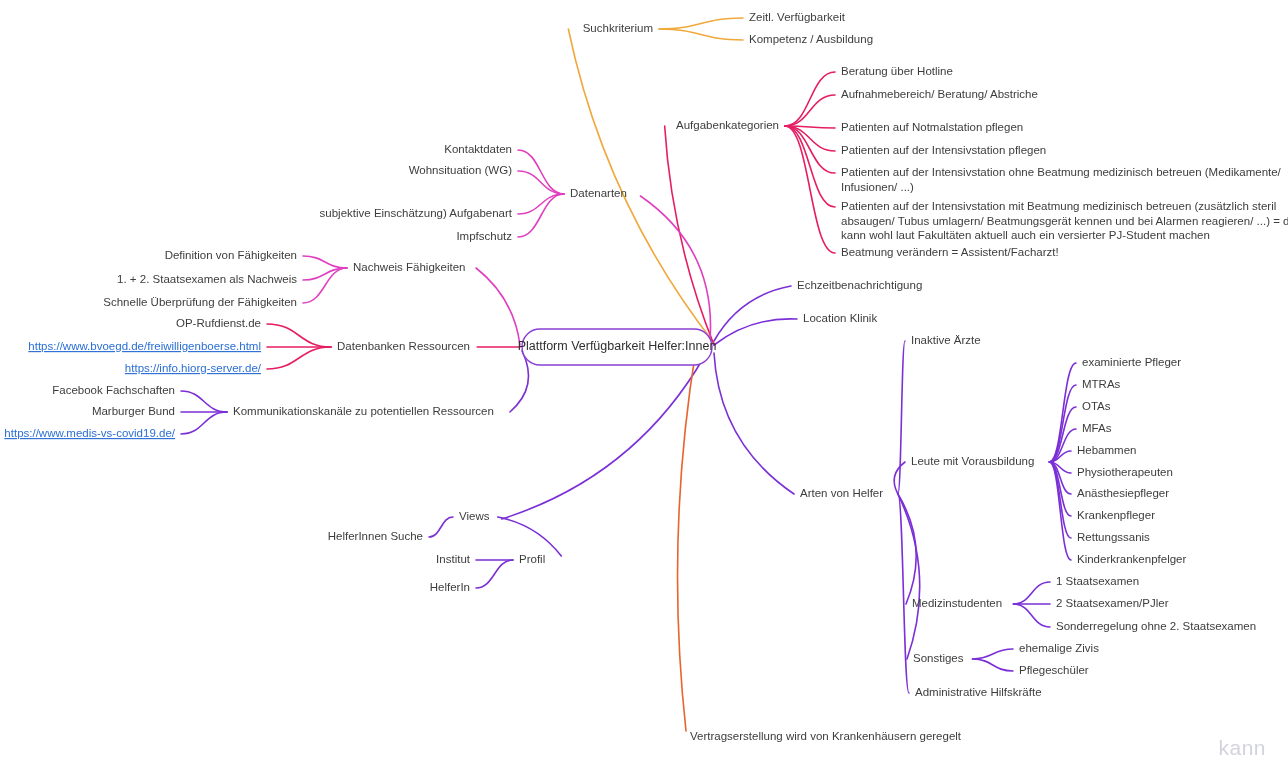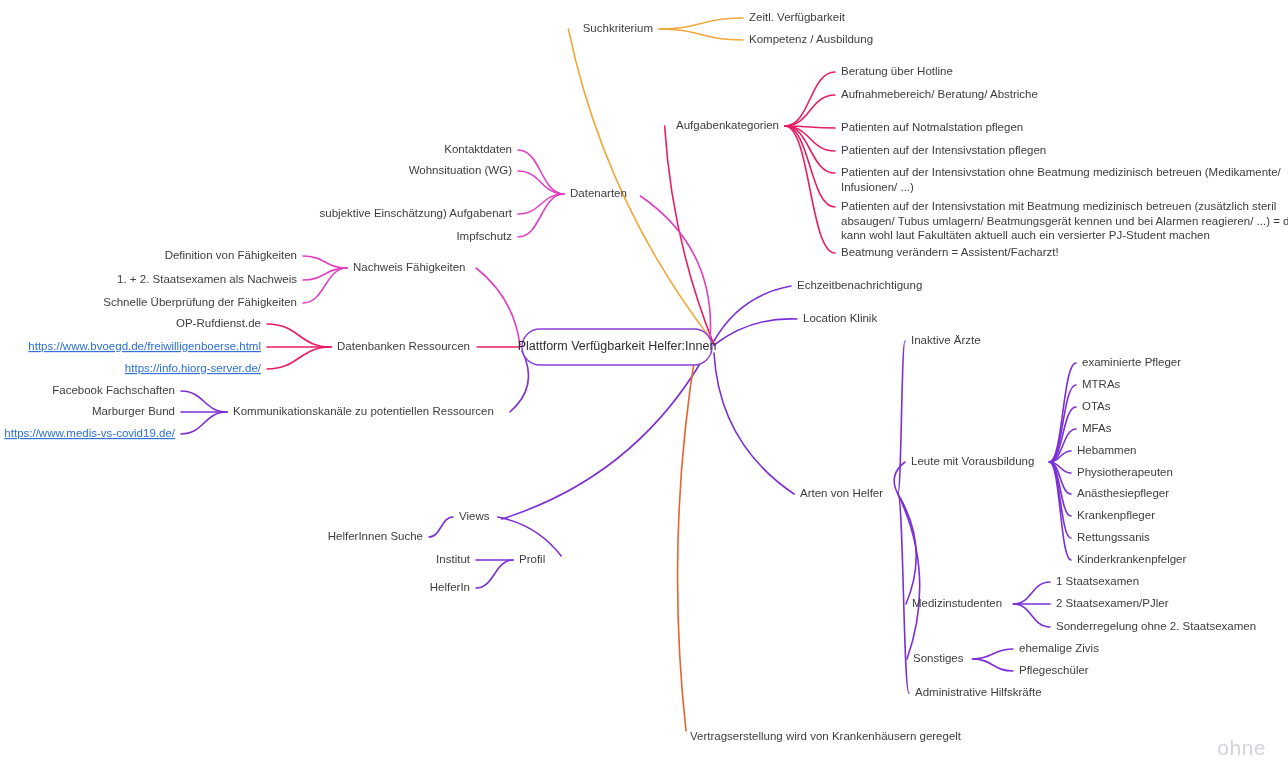--- a/index.html
+++ b/index.html
@@ -290,13 +290,13 @@
       </g>
       <g>
         <text x="1019" y="671" text-anchor="start" class="node-label">Pflegeschüler</text>
       </g>
       <g>
         <text x="690" y="737" text-anchor="start" class="node-label">Vertragserstellung wird von Krankenhäusern geregelt</text>
       </g>
     </g>
 </svg>
 
-<div class="watermark">ohne</div>
+<div class="watermark">kann</div>
 
 </body></html>

